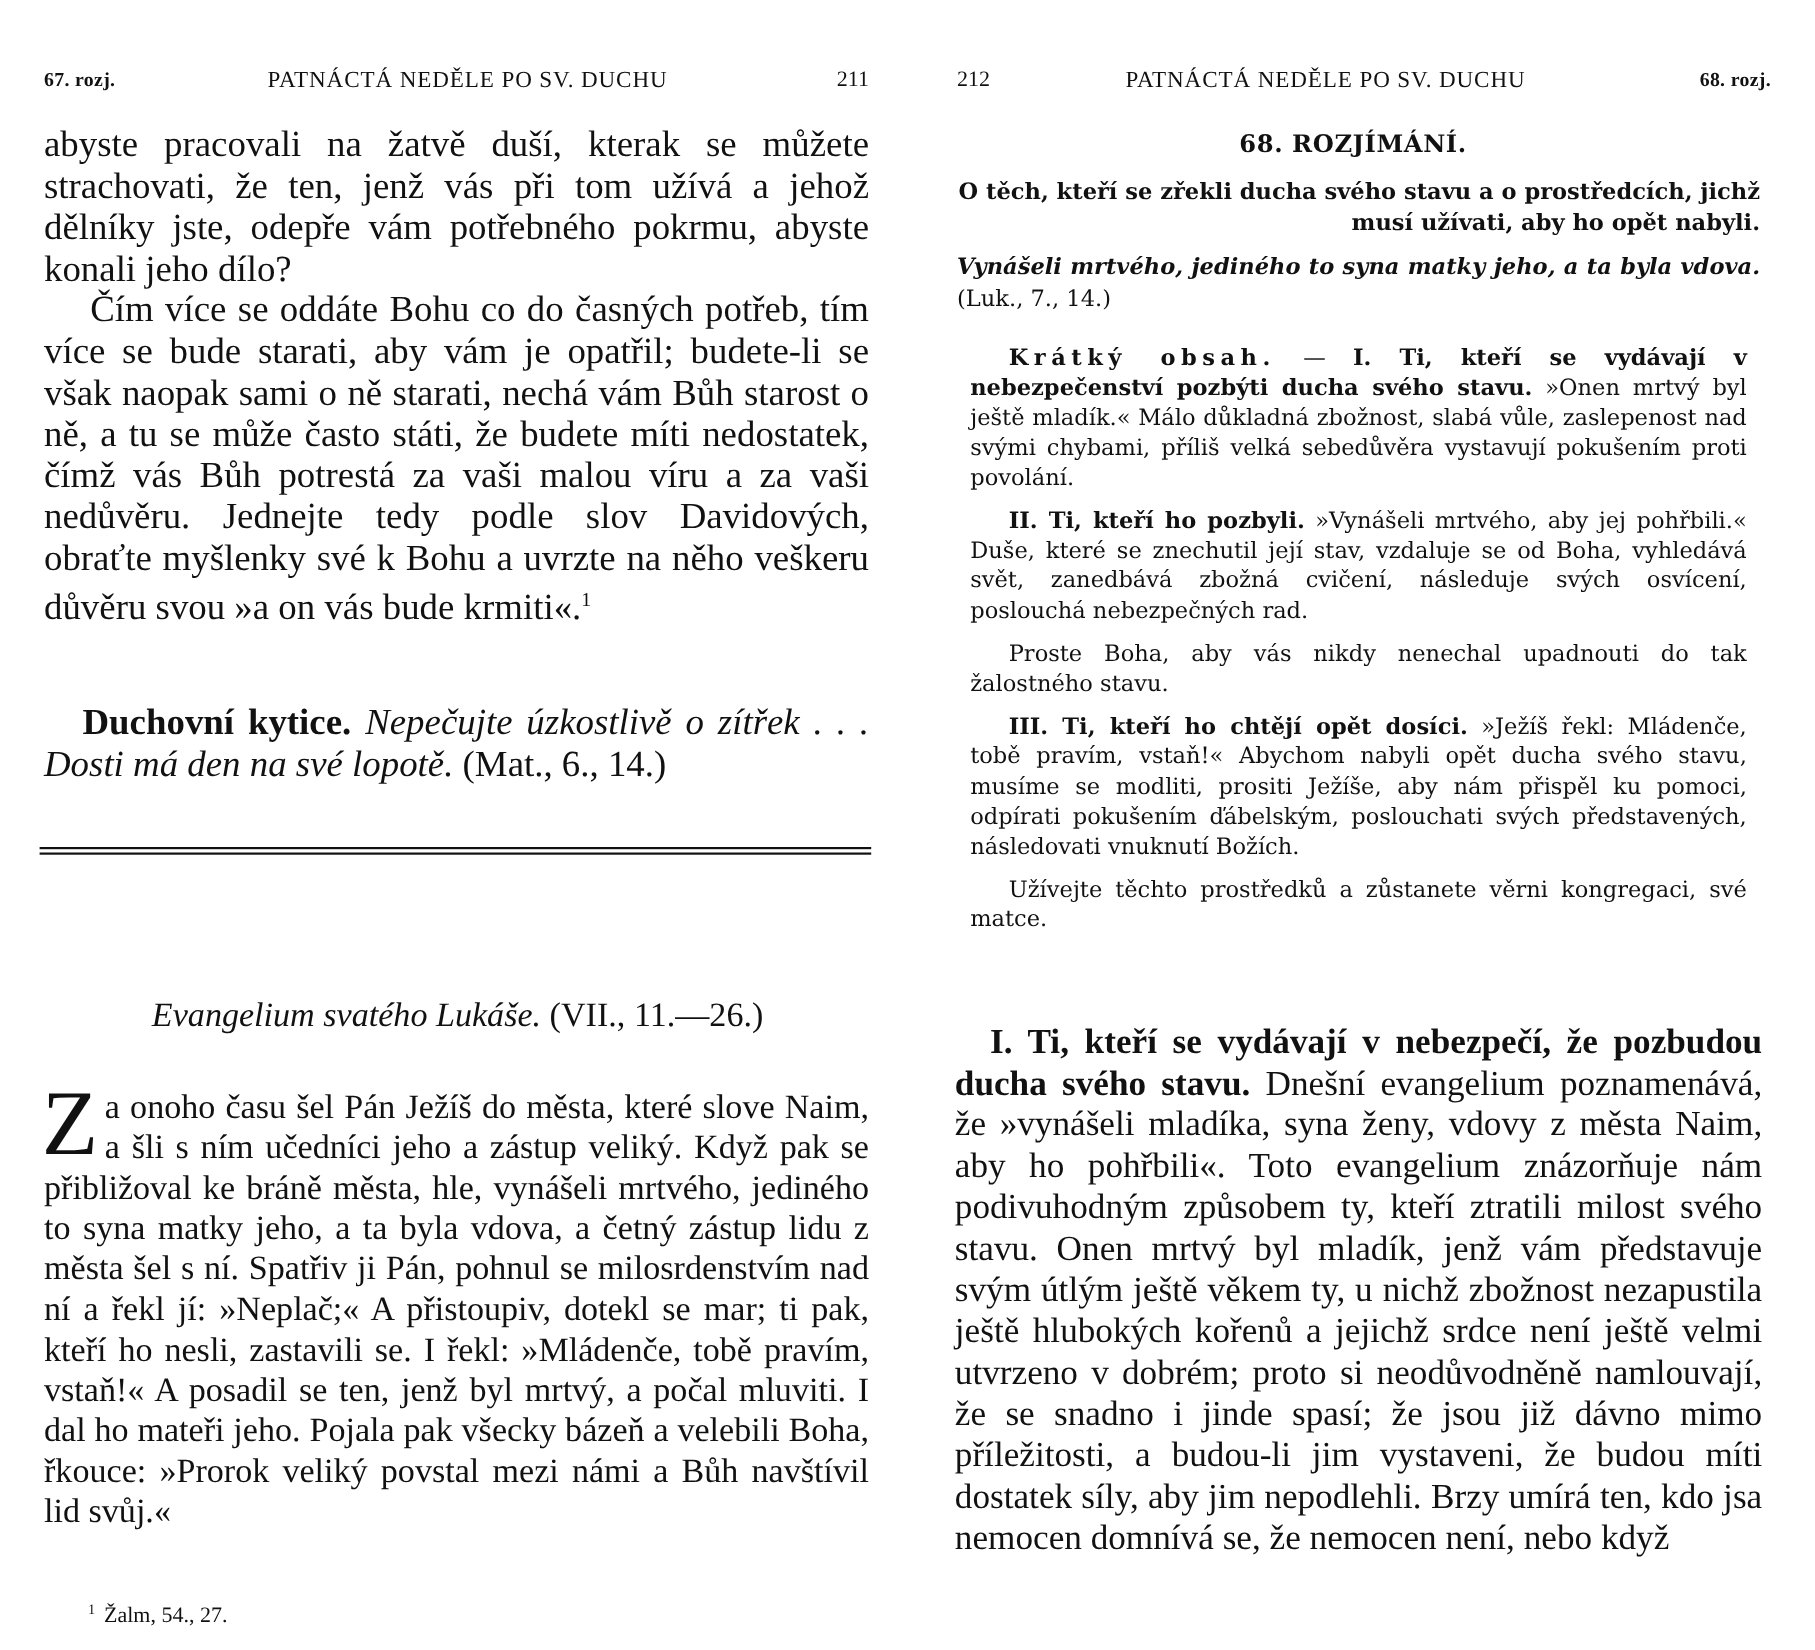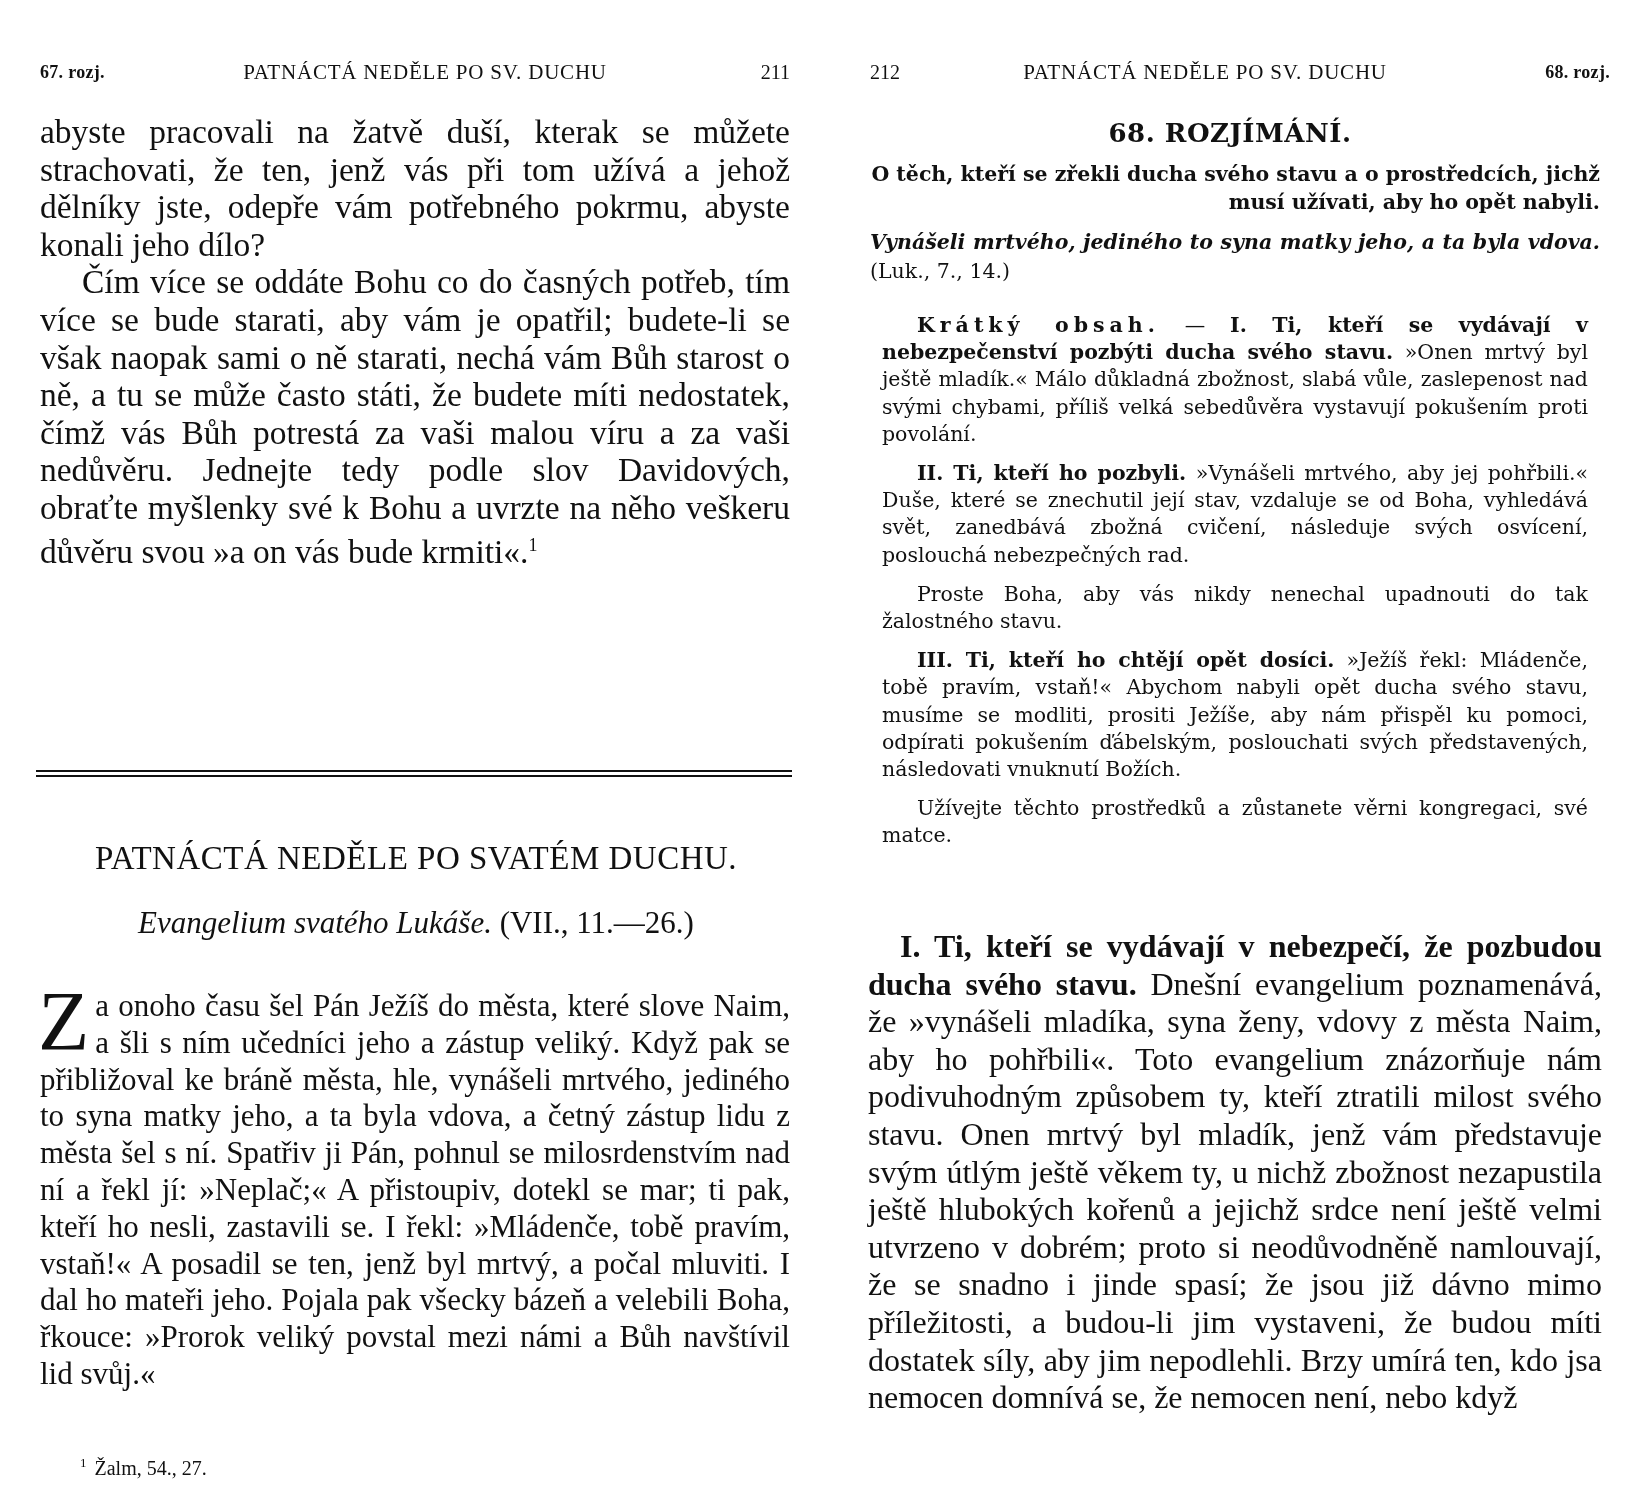--- a/index.html
+++ b/index.html
@@ -62,21 +62,21 @@
     .dropcap { float: left; font-size: 84px; line-height: 64px; margin: 2px 6px 0 -2px; }
 
     .footnote {
       position: absolute; top: 1455px; left: 80px; font-family: "Liberation Serif", serif; font-size: 20px;
     }
     .footnote sup { font-size: 13px; margin-right: 8px; }
 
     
     .rz-title {
       position: absolute; top: 118px; left: 0; width: 740px; text-align: center;
-      font-family: "DejaVu Serif", serif; font-weight: bold; font-size: 26px; letter-spacing: 0.5px;
+      font-family: "DejaVu Serif", serif; font-weight: bold; font-size: 22px; letter-spacing: 0.5px;
     }
     .rz-topic {
       position: absolute; top: 160px; left: 0; width: 740px; text-align: right;
       font-family: "DejaVu Serif", serif; font-weight: bold; font-size: 20.5px; line-height: 28px;
     }
     .rz-motto {
       position: absolute; top: 228px; left: 10px; width: 730px;
       font-family: "DejaVu Serif", serif; font-size: 20.5px; line-height: 29px; text-align: justify;
     }
     .rz-motto .it { font-style: italic; font-weight: bold; }
@@ -106,27 +106,31 @@
     <span class="rh-chapter">67. rozj.</span>
     <span class="rh-title">PATNÁCTÁ NEDĚLE PO SV. DUCHU</span>
     <span class="rh-pageno">211</span>
   </div>
 
   <div class="lbody block-1">
     <p>abyste pracovali na žatvě duší, kterak se můžete strachovati, že ten, jenž vás při tom užívá a jehož dělníky jste, odepře vám potřebného pokrmu, abyste konali jeho dílo?</p>
     <p class="indent"><span>Čím více se oddáte Bohu co do časných potřeb, tím více se bude starati, aby vám je opatřil; budete-li se však naopak sami o ně starati, nechá vám Bůh starost o ně, a tu se může často státi, že budete míti nedostatek, čímž vás Bůh potrestá za vaši malou víru a za vaši nedůvěru. Jednejte tedy podle slov Davidových, obraťte myšlenky své k Bohu a uvrzte na něho veškeru důvěru svou »a on vás bude krmiti«.</span><sup style="font-size:18px;">1</sup></p>
   </div>
 
+  <div class="block-kytice">
+    <span class="kytice-label">Duchovní kytice.</span>
+    <span class="kytice-quote">Nepečujte úzkostlivě o zítřek . . . Dosti má den na své lopotě.</span>
+    <span>(Mat., 6., 14.)</span>
+  </div>
 
   <div class="double-rule">
     <div class="r1"></div>
     <div class="r2"></div>
   </div>
 
-  <div class="section-title">PATNÁCTÁ NEDĚLE PO SVATÉM DUCHU.</div>
   <div class="section-sub">
     <span class="it">Evangelium svatého Lukáše.</span>
     <span>(VII., 11.—26.)</span>
   </div>
 
   <div class="gospel">
     <span class="dropcap">Z</span>
     <span>a onoho času šel Pán Ježíš do města, které slove Naim, a šli s ním učedníci jeho a zástup veliký. Když pak se přibližoval ke bráně města, hle, vynášeli mrtvého, jediného to syna matky jeho, a ta byla vdova, a četný zástup lidu z města šel s ní. Spatřiv ji Pán, pohnul se milosrdenstvím nad ní a řekl jí: »Neplač;« A přistoupiv, dotekl se mar; ti pak, kteří ho nesli, zastavili se. I řekl: »Mládenče, tobě pravím, vstaň!« A posadil se ten, jenž byl mrtvý, a počal mluviti. I dal ho mateři jeho. Pojala pak všecky bázeň a velebili Boha, řkouce: »Prorok veliký povstal mezi námi a Bůh navštívil lid svůj.«</span>
   </div>
 

